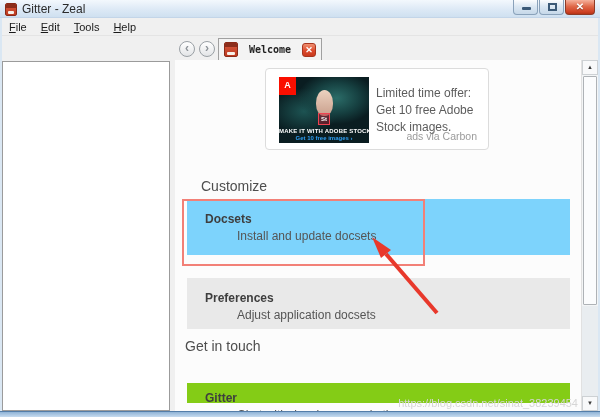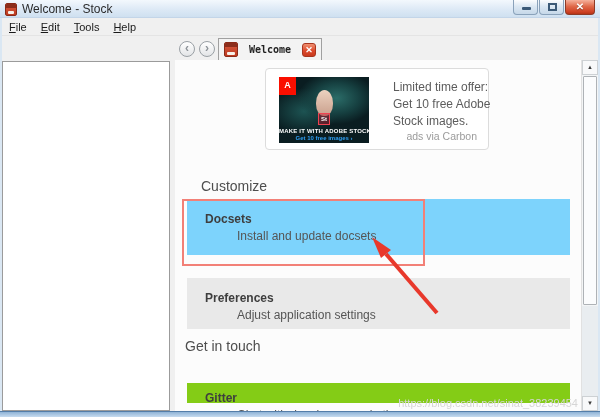--- a/index.html
+++ b/index.html
@@ -68,21 +68,21 @@
                 #0a1d21; }
   .ad-face { position:absolute; left:37px; top:13px; width:17px; height:26px; border-radius:50% 50% 46% 46%;
     background:linear-gradient(#ecd2c0,#c99f8c); }
   .adobe-logo { position:absolute; left:0; top:0; width:17px; height:18px; background:#fa0f00;
     color:#fff; font-size:9px; font-weight:bold; text-align:center; line-height:16px; }
   .st-badge { position:absolute; left:39px; top:36px; width:12px; height:12px; border:1px solid #f04352;
     background:rgba(185,22,44,.45); color:#fff; font-size:6px; font-weight:bold; text-align:center; line-height:10px; }
   .ad-headline { position:absolute; left:0; right:0; bottom:9px; color:#fff; font-size:6px; font-weight:bold;
     text-align:center; letter-spacing:.2px; white-space:nowrap; }
   .ad-cta { position:absolute; left:0; right:0; bottom:2px; color:#2f9ff2; font-size:6px; font-weight:bold; text-align:center; }
-  .ad-copy { position:absolute; left:110px; top:10px; width:112px; font-size:12px; color:#5c5c5c; line-height:17px;margin-left:17px; }
+  .ad-copy { position:absolute; left:110px; top:16px; width:112px; font-size:12px; color:#5c5c5c; line-height:17px; }
   .ad-attr { position:absolute; right:11px; bottom:7px; font-size:10.5px; color:#9b9b9b; }
 
   
   .section-heading { position:absolute; left:10px; font-size:14px; color:#4e4e4e; }
   .heading-customize { top:118px;margin-left:16px; }
   .heading-contact { top:278px; }
   .card { position:absolute; left:12px; width:383px; padding:13px 0 0 18px; }
   .card-docsets { top:139px; height:56px; background:#7dd3fc; }
   .card-preferences { top:218px; height:51px; background:#e9e9e9; }
   .card-gitter { top:323px; bottom:8px; background:#84cc16; padding-top:8px; }
@@ -111,21 +111,21 @@
   .frame-bottom { position:absolute; left:0; right:0; bottom:0; height:6px;
     background:linear-gradient(#8fb3d6,#c6dbef); border-top:1px solid #547ea9; z-index:10; }
 </style>
 </head>
 <body>
 
 <div class="window">
 
   <div class="titlebar">
     <div class="title-icon book"></div>
-    <div class="title-text">Welcome - Stock</div>
+    <div class="title-text">Gitter - Zeal</div>
     <div class="win-btns">
       <div class="win-btn">
           <span class="glyph-min"></span>
         </div>
       <div class="win-btn">
           <span class="glyph-max"></span>
         </div>
       <div class="win-btn close">
           <span class="glyph-x">✕</span>
         </div>
@@ -169,21 +169,21 @@
 
     <div class="section-heading heading-customize">Customize</div>
 
     <div class="card card-docsets">
       <div class="card-title">Docsets</div>
       <div class="card-sub">Install and update docsets</div>
     </div>
 
     <div class="card card-preferences">
       <div class="card-title">Preferences</div>
-      <div class="card-sub">Adjust application settings</div>
+      <div class="card-sub">Adjust application docsets</div>
     </div>
 
     <div class="section-heading heading-contact">Get in touch</div>
 
     <div class="card card-gitter">
       <div class="card-title">Gitter</div>
       <div class="card-sub">Chat with developers and other users</div>
     </div>
 
     <div class="red-box"></div>

